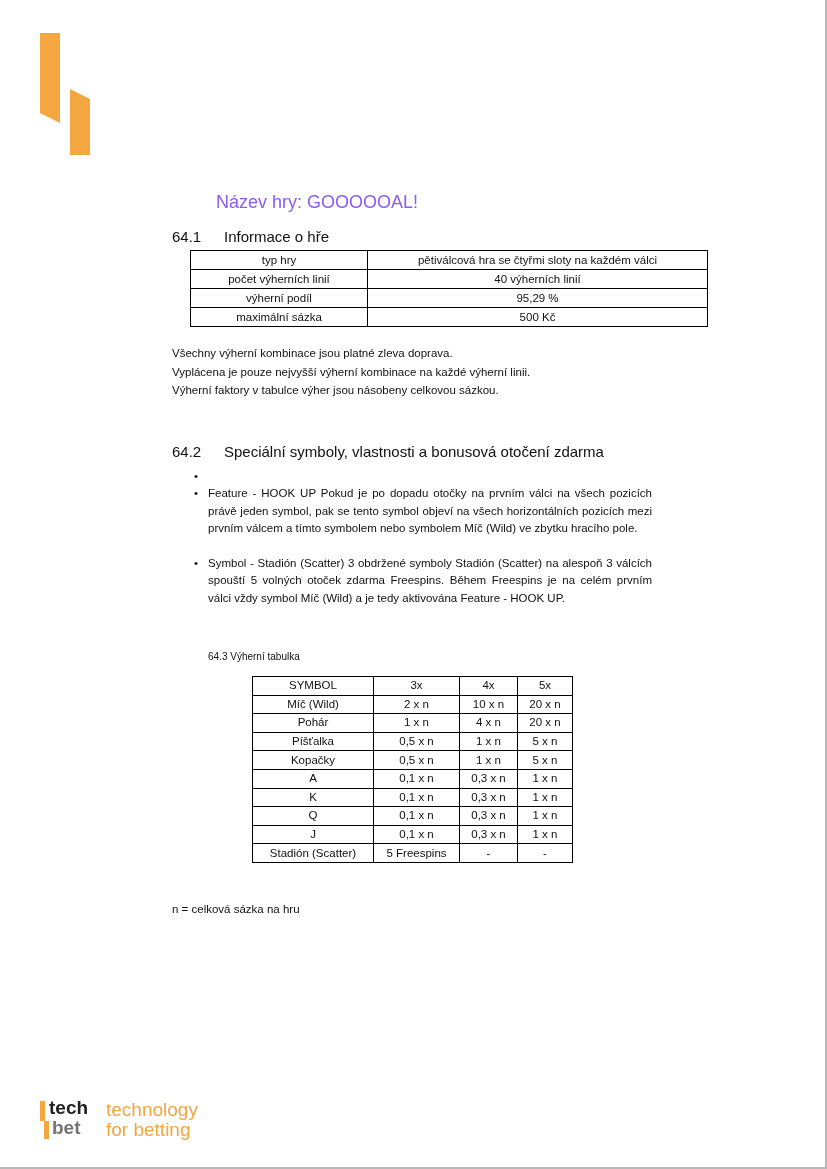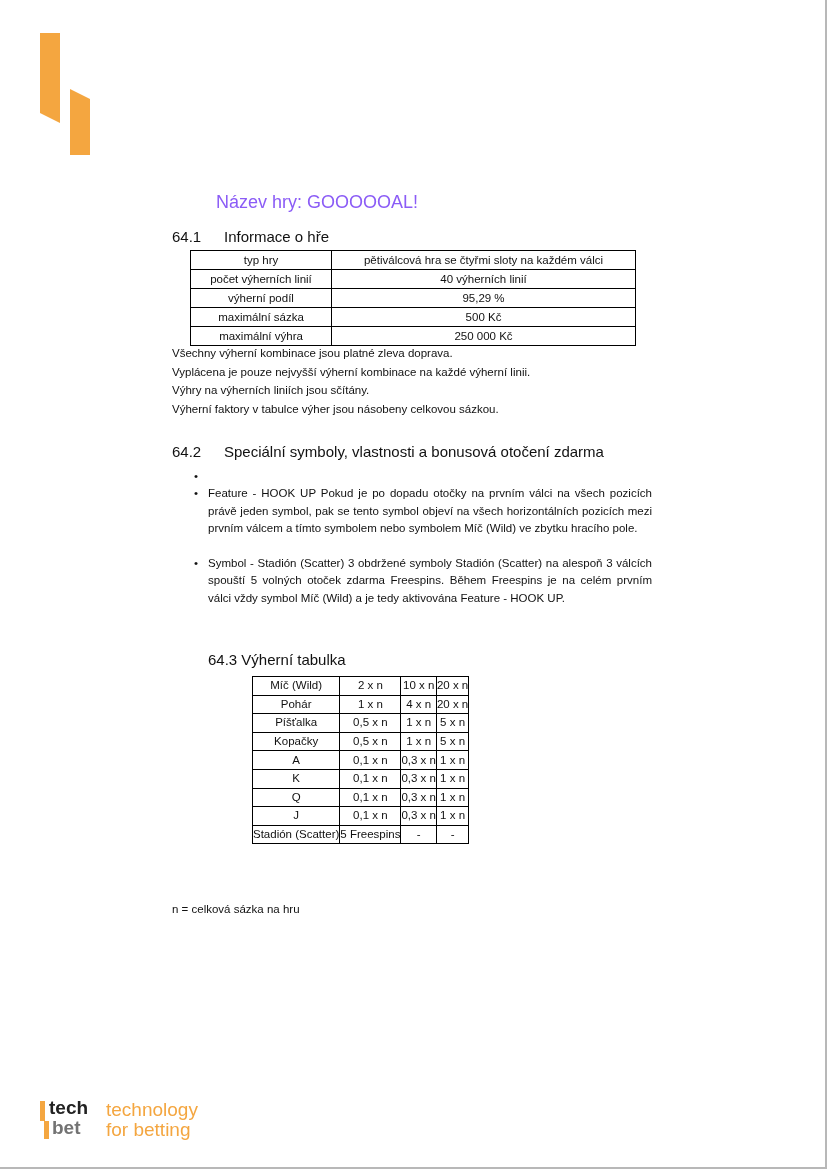--- a/index.html
+++ b/index.html
@@ -5,28 +5,28 @@
   html, body { margin:0; padding:0; background:#ffffff; }
   body { width:827px; height:1169px; position:relative; overflow:hidden;
          font-family:"Liberation Sans", sans-serif; color:#111; }
   .page-border { position:absolute; left:0; top:0; width:825px; height:1167px;
          border-right:2px solid #b8b8b8; border-bottom:2px solid #b8b8b8; box-sizing:content-box; }
   .logo-top { position:absolute; left:40px; top:33px; width:52px; height:122px; }
   .game-title { position:absolute; left:216px; top:192px; font-size:18px; color:#8b5cf6; }
   .h2 { position:absolute; left:172px; font-size:15px; color:#111; }
   .h2 .num { display:inline-block; width:52px; }
   table.info { position:absolute; left:190px; top:250px; border-collapse:collapse; font-size:11.5px; }
-  table.info td { border:1px solid #000; height:18px; padding:0 4px; text-align:center; line-height:18px; }
+  table.info td { border:1px solid #000; height:18px; padding:0 22px; text-align:center; line-height:18px; }
   table.info td.k { width:132px; }
   table.info td.v { width:295px; }
   .para { position:absolute; left:172px; font-size:11.5px; line-height:18.5px; }
   .bullets { position:absolute; left:190px; width:462px; font-size:11.5px; line-height:17.5px; }
   .bullet { position:relative; padding-left:18px; text-align:justify; margin-bottom:17px; }
   .bullet .dot { position:absolute; left:4px; top:0; }
-  .h3 { position:absolute; left:208px; top:651px; font-size:15px; }
+  .h3 { position:absolute; left:208px; top:651px; font-size:10px; }
   table.pay { position:absolute; left:252px; top:676px; border-collapse:collapse; font-size:11.5px; }
   table.pay td { border:1px solid #000; height:17.6px; padding:0; text-align:center; line-height:17px; }
   table.pay td.c0 { width:120px; } table.pay td.c1 { width:85px; }
   table.pay td.c2 { width:57px; } table.pay td.c3 { width:54px; }
   .footnote { position:absolute; left:172px; top:903px; font-size:11.5px; }
   .brand { position:absolute; left:40px; top:1099px; height:44px; width:200px; }
   .brand .bar1 { position:absolute; left:0; top:2px; width:5px; height:20px; background:#f4a640; }
   .brand .bar2 { position:absolute; left:4px; top:22px; width:5px; height:18px; background:#f4a640; }
   .brand .tech { position:absolute; left:9px; top:-2px; font-size:19px; font-weight:bold; color:#222; }
   .brand .bet { position:absolute; left:12px; top:18px; font-size:19px; font-weight:bold; color:#737373;text-align:center; }
@@ -60,48 +60,49 @@
         <td class="v">40 výherních linií</td>
       </tr>
     <tr>
         <td class="k">výherní podíl</td>
         <td class="v">95,29 %</td>
       </tr>
     <tr>
         <td class="k">maximální sázka</td>
         <td class="v">500 Kč</td>
       </tr>
-    <tr>
-        <td class="k">maximální výhra</td>
-        <td class="v">250 000 Kč</td>
-      </tr>
   </tbody>
 </table>
 
 <div class="para" style="top:344px;">
   <div>Všechny výherní kombinace jsou platné zleva doprava.</div>
   <div>Vyplácena je pouze nejvyšší výherní kombinace na každé výherní linii.</div>
-  <div>Výhry na výherních liniích jsou sčítány.</div>
   <div>Výherní faktory v tabulce výher jsou násobeny celkovou sázkou.</div>
 </div>
 
 <div class="h2" style="top:443px;">
   <span class="num">64.2</span><span>Speciální symboly, vlastnosti a bonusová otočení zdarma</span>
 </div>
 
 <div class="bullets" style="top:468px;">
   <div class="bullet"><span class="dot">•</span></div>
   <div class="bullet"><span class="dot">•</span><span>Feature - HOOK UP Pokud je po dopadu otočky na prvním válci na všech pozicích právě jeden symbol, pak se tento symbol objeví na všech horizontálních pozicích mezi prvním válcem a tímto symbolem nebo symbolem Míč (Wild) ve zbytku hracího pole.</span></div>
   <div class="bullet"><span class="dot">•</span><span>Symbol - Stadión (Scatter) 3 obdržené symboly Stadión (Scatter) na alespoň 3 válcích spouští 5 volných otoček zdarma Freespins. Během Freespins je na celém prvním válci vždy symbol Míč (Wild) a je tedy aktivována Feature - HOOK UP.</span></div>
 </div>
 
 <div class="h3">64.3 Výherní tabulka</div>
 
 <table class="pay">
   <tbody>
+    <tr>
+      <td class="c0">SYMBOL</td>
+      <td class="c1">3x</td>
+      <td class="c2">4x</td>
+      <td class="c3">5x</td>
+    </tr>
     <tr>
         <td>Míč (Wild)</td>
         <td>2 x n</td>
         <td>10 x n</td>
         <td>20 x n</td>
       </tr>
     <tr>
         <td>Pohár</td>
         <td>1 x n</td>
         <td>4 x n</td>

